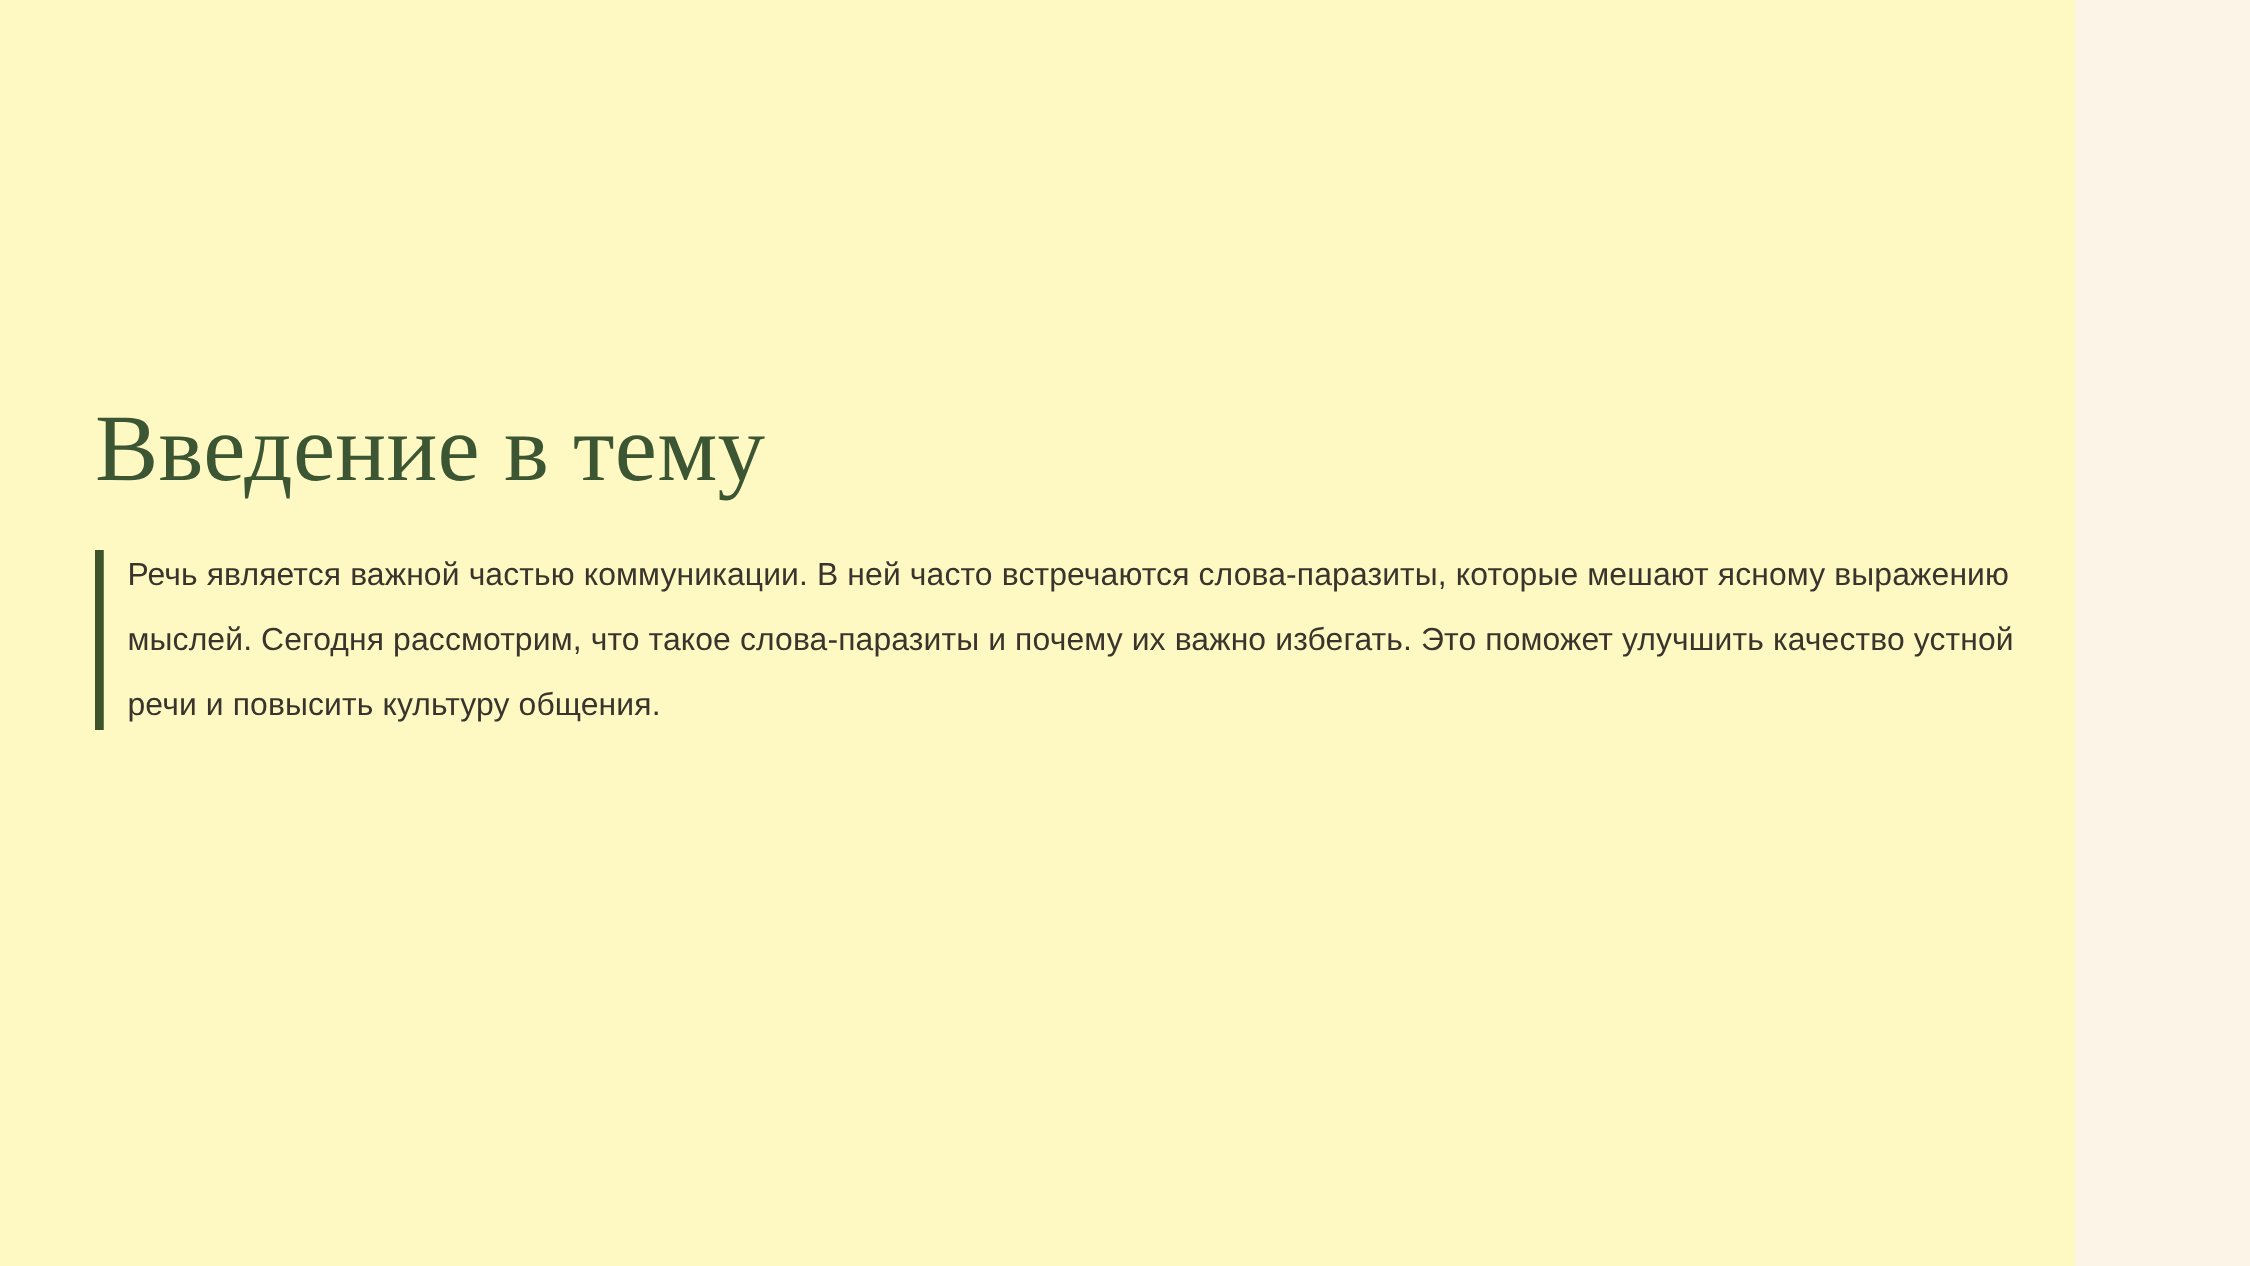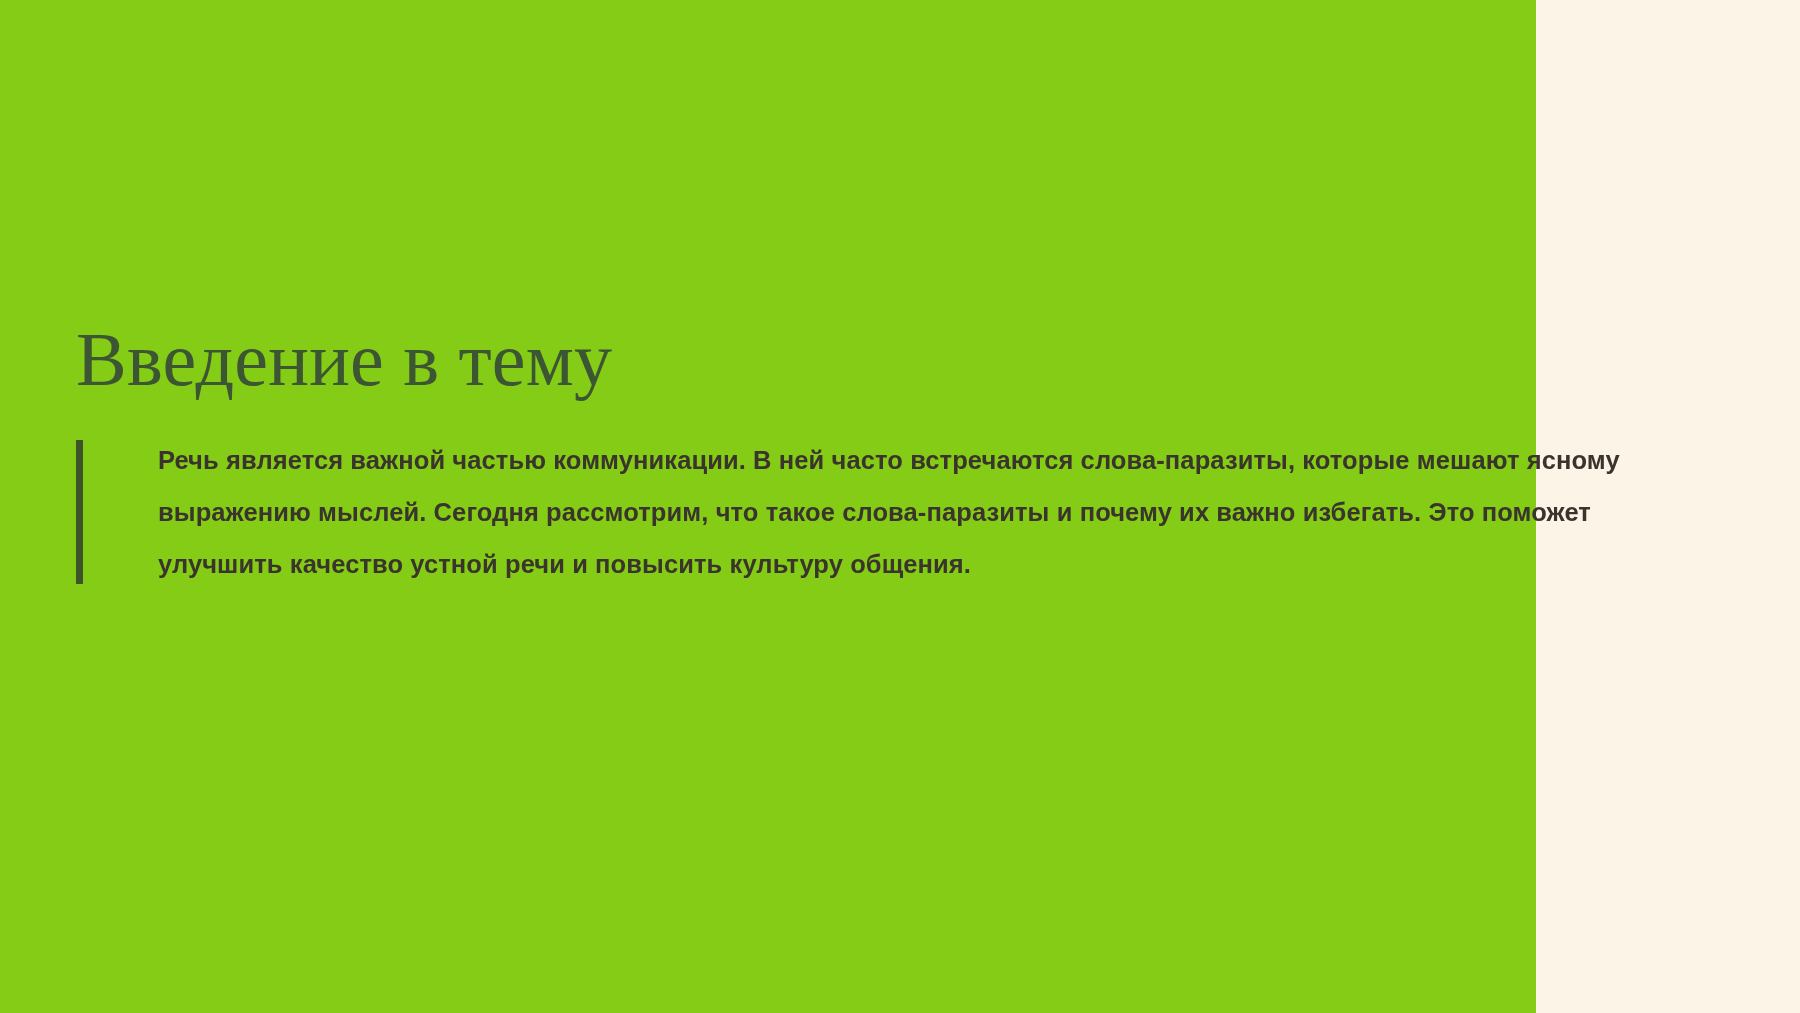--- a/index.html
+++ b/index.html
@@ -10,23 +10,23 @@
   body {
     width: 1800px;
     height: 1013px;
     background: #fdf4e8;
     font-family: "Liberation Sans", sans-serif;
     overflow: hidden;
   }
 
   .slide {
     position: relative;
-    width: 1536px;
+    width: 1660px;
     height: 1013px;
-    background: #84cc16;
+    background: #fef9c3;
     box-sizing: border-box;
   }
 
   .content {
     position: absolute;
     left: 76px;
     top: 318px;
     width: 1660px;
   }
 
@@ -36,23 +36,22 @@
     font-weight: 400;
     line-height: 1.08;
     color: #3c5633;
     margin: 0 0 34px 0;
     letter-spacing: 0.2px;
     white-space: nowrap;
   }
 
   .quote-block {
     position: relative;
-    padding-left: 82px;
+    padding-left: 26px;
     max-width: 1610px;
-    font-weight: bold;
   }
 
   .accent-bar {
     position: absolute;
     left: 0;
     top: 6px;
     bottom: 6px;
     width: 7px;
     background: #3d5329;
   }

